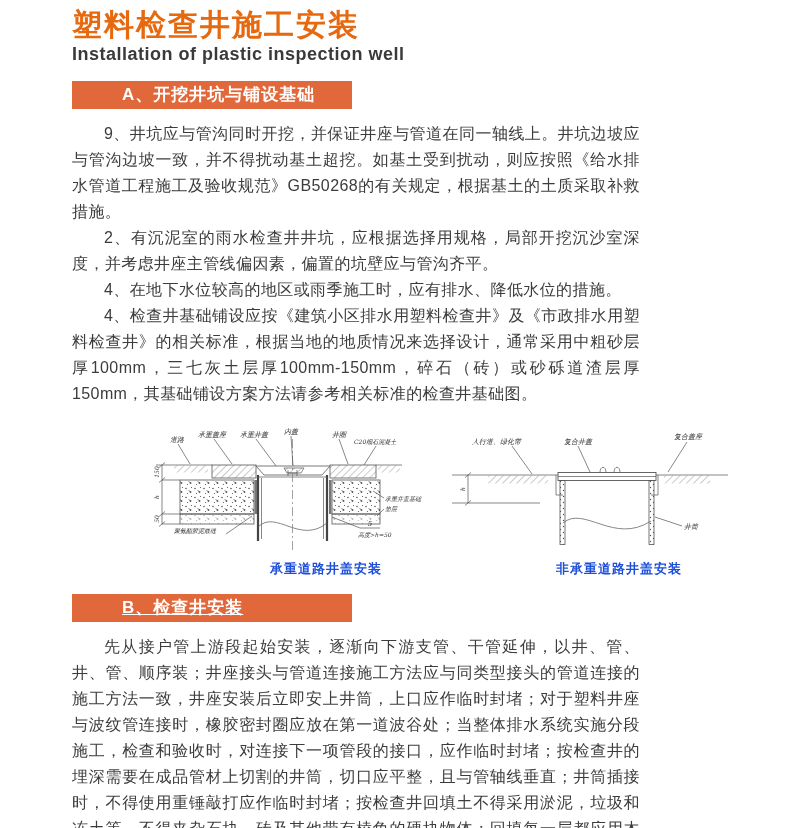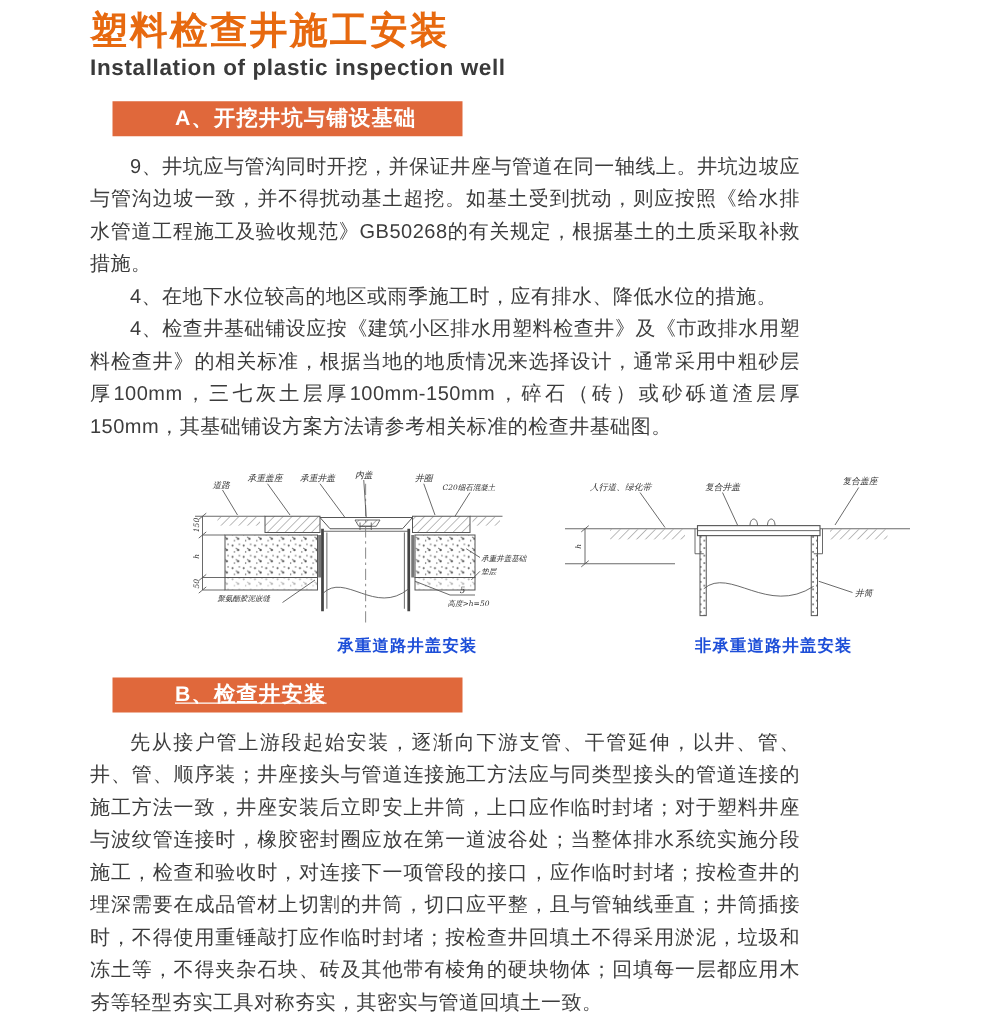--- a/index.html
+++ b/index.html
@@ -13,21 +13,21 @@
     margin:0;color:#e7690f;font-size:30px;font-weight:bold;
     letter-spacing:2px;line-height:34px;
   }
   .title-en{
     margin:0 0 14px 0;color:#3a3a3a;font-size:18px;font-weight:bold;
     letter-spacing:0.5px;line-height:25px;
   }
   .banner{
     box-sizing:border-box;width:280px;height:28px;line-height:28px;
     background:#e0683b;color:#ffffff;font-size:17px;font-weight:bold;
-    padding-left:50px;letter-spacing:1px;margin:0 0 12px 18px;
+    padding-left:50px;letter-spacing:1px;margin:0 0 12px 0;
   }
   .banner-b{margin-top:16px;text-decoration:underline;}
   .body-text{
     margin:0;font-size:16px;line-height:26px;text-align:justify;
     text-indent:2em;letter-spacing:0.4px;color:#3c3c3c;
   }
   .diagrams{display:flex;align-items:flex-start;margin:16px 0 2px 0;}
   .fig{margin:0;text-align:center;}
   .fig-left{margin-left:76px;}
   .fig-right{margin-left:4px;}
@@ -50,20 +50,21 @@
 <div class="page">
 
   <h1 class="title-zh">塑料检查井施工安装</h1>
   <h2 class="title-en">Installation of plastic inspection well</h2>
 
   <div class="banner">
     <span>A、开挖井坑与铺设基础</span>
   </div>
 
   <p class="body-text">9、井坑应与管沟同时开挖，并保证井座与管道在同一轴线上。井坑边坡应与管沟边坡一致，并不得扰动基土超挖。如基土受到扰动，则应按照《给水排水管道工程施工及验收规范》GB50268的有关规定，根据基土的土质采取补救措施。</p>
+  <p class="body-text">2、有沉泥室的雨水检查井井坑，应根据选择用规格，局部开挖沉沙室深度，并考虑井座主管线偏因素，偏置的坑壁应与管沟齐平。</p>
   <p class="body-text">4、在地下水位较高的地区或雨季施工时，应有排水、降低水位的措施。</p>
   <p class="body-text">4、检查井基础铺设应按《建筑小区排水用塑料检查井》及《市政排水用塑料检查井》的相关标准，根据当地的地质情况来选择设计，通常采用中粗砂层厚100mm，三七灰土层厚100mm-150mm，碎石（砖）或砂砾道渣层厚150mm，其基础铺设方案方法请参考相关标准的检查井基础图。</p>
 
   <div class="diagrams">
 
     <figure class="fig fig-left">
       <svg width="290" height="135" viewBox="0 0 290 135">
         <defs>
           <pattern id="hatchA" width="5" height="5" patternUnits="userSpaceOnUse" patternTransform="rotate(45)">
             <line x1="0" y1="0" x2="0" y2="5" stroke="#666" stroke-width="0.7"></line>

